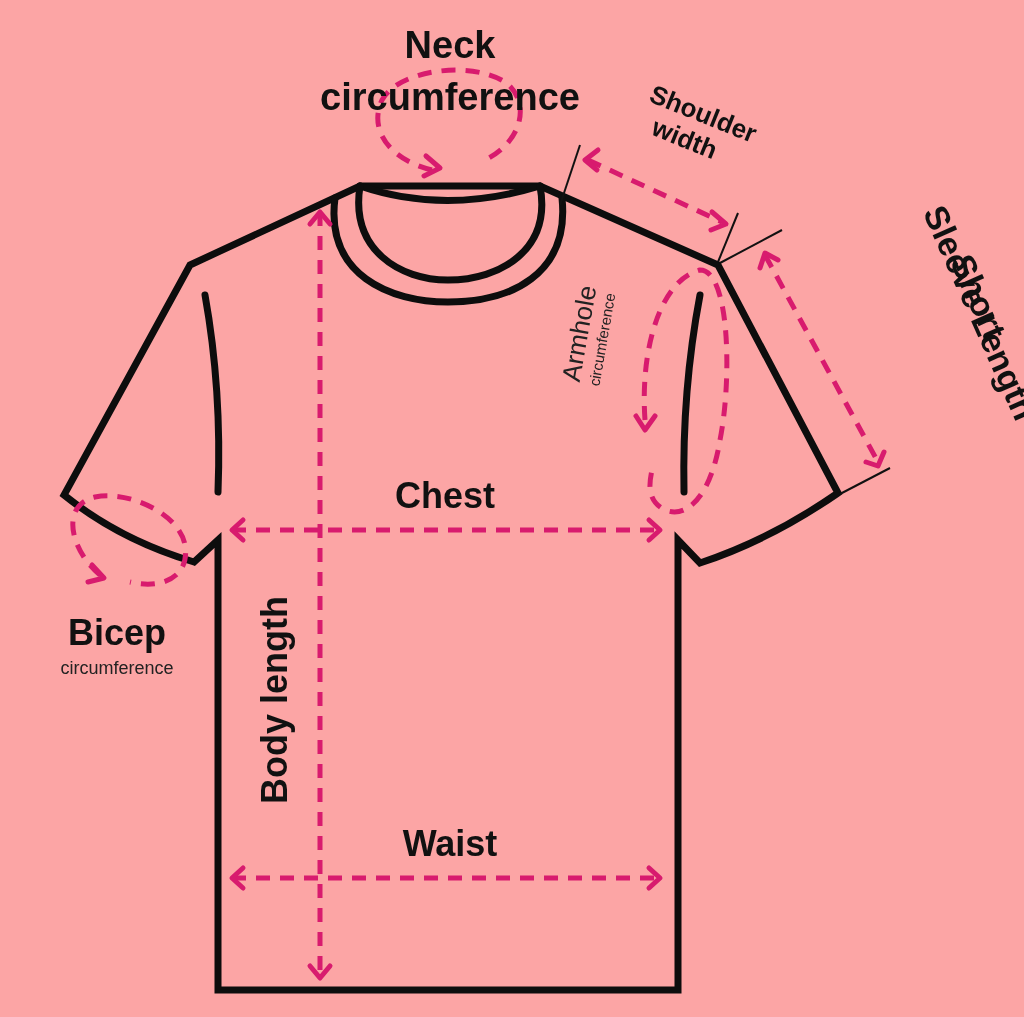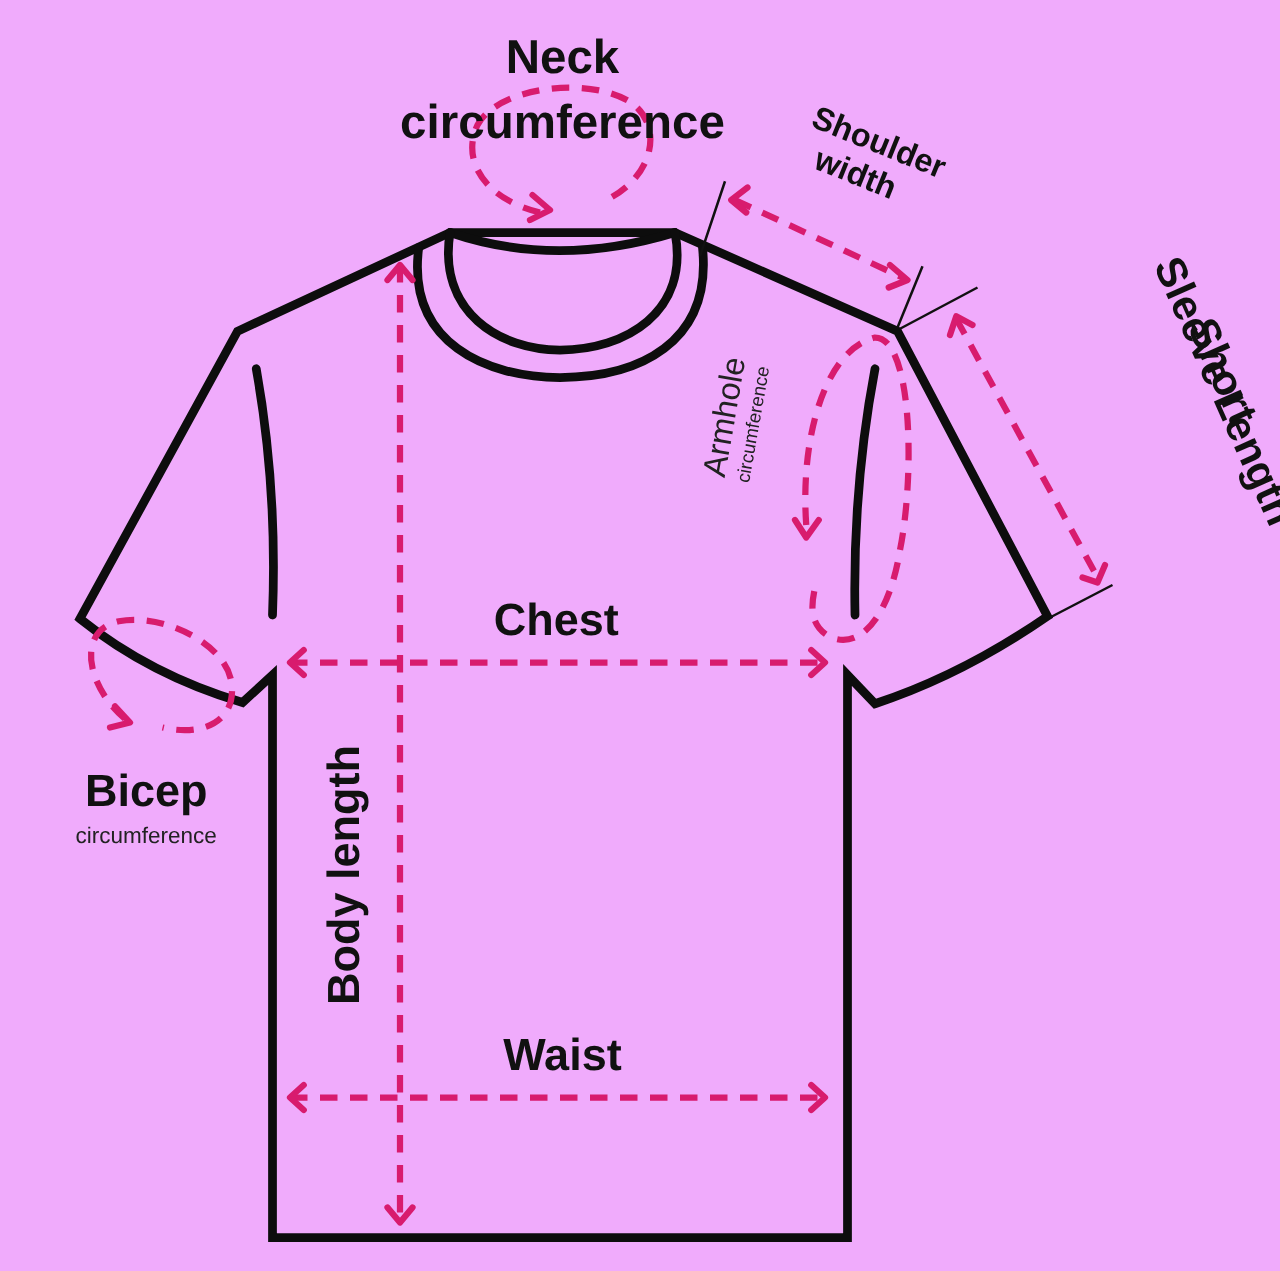--- a/index.html
+++ b/index.html
@@ -1,16 +1,16 @@
 <!DOCTYPE html>
 <html><head>
 <meta charset="utf-8">
 <style>
   html, body { margin:0; padding:0; background:#ffffff; }
-  #stage { position:relative; width:1024px; height:1017px; overflow:hidden; background:#f0abfc; }
+  #stage { position:relative; width:1024px; height:1017px; overflow:hidden; background:#fca5a5; }
   svg { position:absolute; left:0; top:0; }
   .lbl { font-family:"Liberation Sans", sans-serif; font-weight:bold; fill:#111111; }
   .sub { font-family:"Liberation Sans", sans-serif; font-weight:normal; fill:#222222; }
   .outline { fill:none; stroke:#0d0d0d; stroke-width:7; stroke-linejoin:miter; stroke-linecap:round; }
   .thin { fill:none; stroke:#111111; stroke-width:2; }
   .dash { fill:none; stroke-width:5; stroke-dasharray:14 10; stroke-linecap:butt; }
   .head { fill:none; stroke-width:5; stroke-linecap:round; stroke-linejoin:round; }
 </style>
 </head>
 <body>

